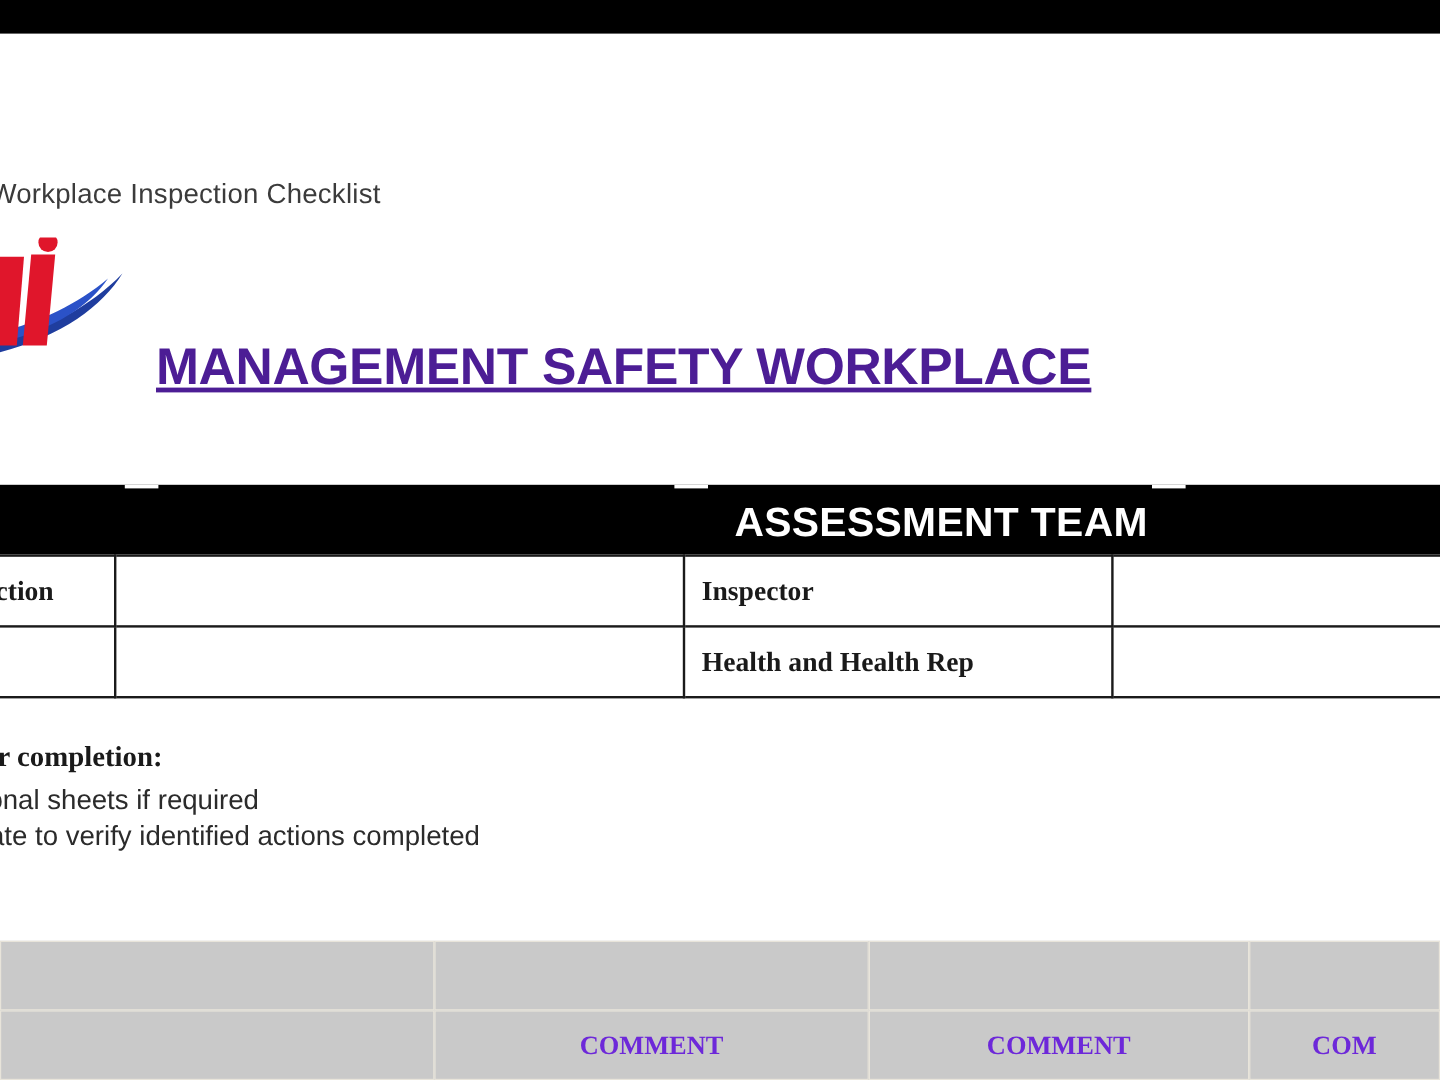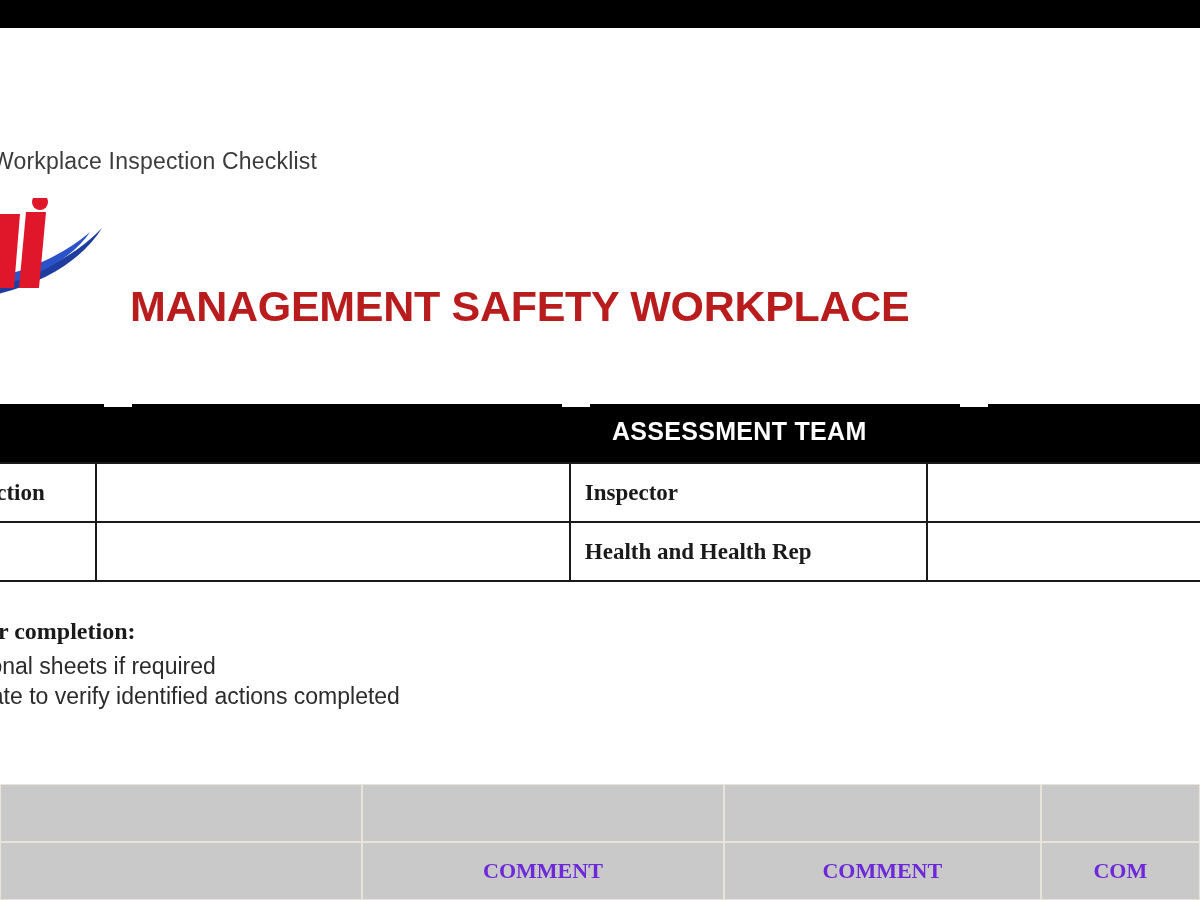--- a/index.html
+++ b/index.html
@@ -52,40 +52,41 @@
     height: 120px;
   }
 
   
   .doc-title {
     position: absolute;
     top: 282px;
     left: 130px;
     font-size: 43px;
     font-weight: bold;
-    color: #b91c1c;
+    color: #4c1d95;
     white-space: nowrap;
     letter-spacing: -0.3px;
+    text-decoration: underline;
   }
 
   
   .team-band {
     position: absolute;
     top: 404px;
     left: 0;
     width: 1200px;
     height: 58px;
     background: #000000;
   }
   .team-band-title {
     position: absolute;
     top: 417px;
     left: 612px;
     color: #ffffff;
-    font-size: 25px;
+    font-size: 34px;
     font-weight: bold;
     letter-spacing: 0.3px;
     white-space: nowrap;
   }
   
   .band-tick {
     position: absolute;
     top: 404px;
     width: 28px;
     height: 3px;

